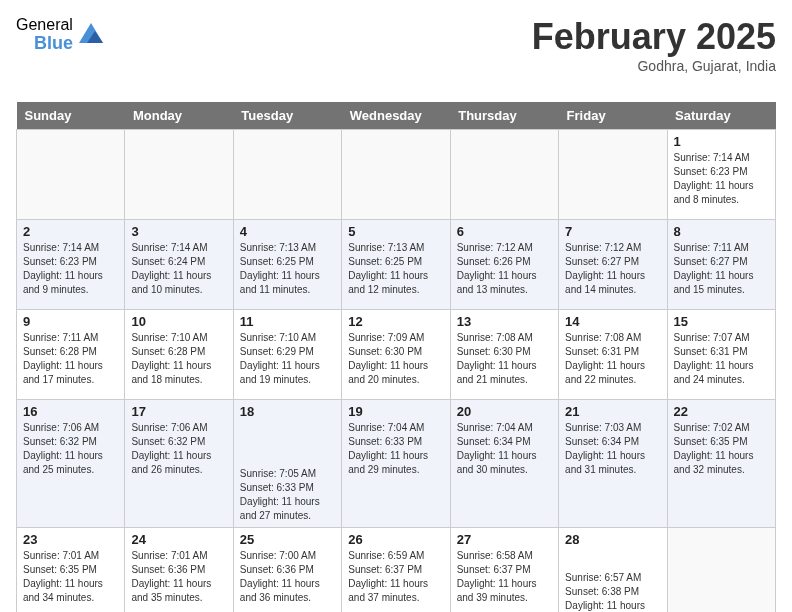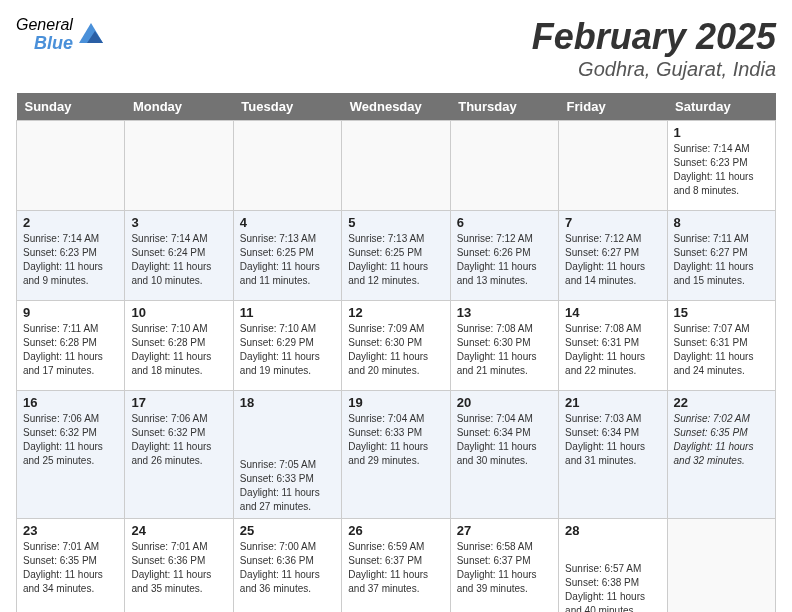--- a/index.html
+++ b/index.html
@@ -7,22 +7,21 @@
       font-family: Arial, sans-serif;
       background: #fff;
       width: 792px;
       min-height: 612px;
       padding: 16px;
     }
     .header-area {
       display: flex;
       justify-content: space-between;
       align-items: flex-start;
-      margin-bottom: 12px;
-      font-style: italic;
+      margin-bottom: 28px;
     }
     .logo {
       display: flex;
       align-items: center;
     }
     .logo-text {
       display: flex;
       flex-direction: column;
       line-height: 1.1;
     }
@@ -33,21 +32,21 @@
     }
     .title-area {
       text-align: right;
     }
     .calendar-title {
       font-size: 36px;
       font-weight: bold;
       color: #333;
     }
     .calendar-subtitle {
-      font-size: 20px;
+      font-size: 14px;
       color: #555;
     }
     .calendar-table {
       width: 100%;
       border-collapse: collapse;
       font-size: 11px;
     }
     .calendar-table th {
       background-color: #737373;
       color: #fff;
@@ -249,21 +248,21 @@
 Daylight: 11 hours and 30 minutes.</div>
         </td>
         <td>
           <div class="day-number">21</div>
           <div class="day-info" style="white-space: pre-line;">Sunrise: 7:03 AM
 Sunset: 6:34 PM
 Daylight: 11 hours and 31 minutes.</div>
         </td>
         <td>
           <div class="day-number">22</div>
-          <div class="day-info" style="white-space: pre-line; font-style: italic;">Sunrise: 7:02 AM
+          <div class="day-info" style="white-space: pre-line;">Sunrise: 7:02 AM
 Sunset: 6:35 PM
 Daylight: 11 hours and 32 minutes.</div>
         </td>
       </tr>
       <tr>
         <td>
           <div class="day-number">23</div>
           <div class="day-info" style="white-space: pre-line;">Sunrise: 7:01 AM
 Sunset: 6:35 PM
 Daylight: 11 hours and 34 minutes.</div>

